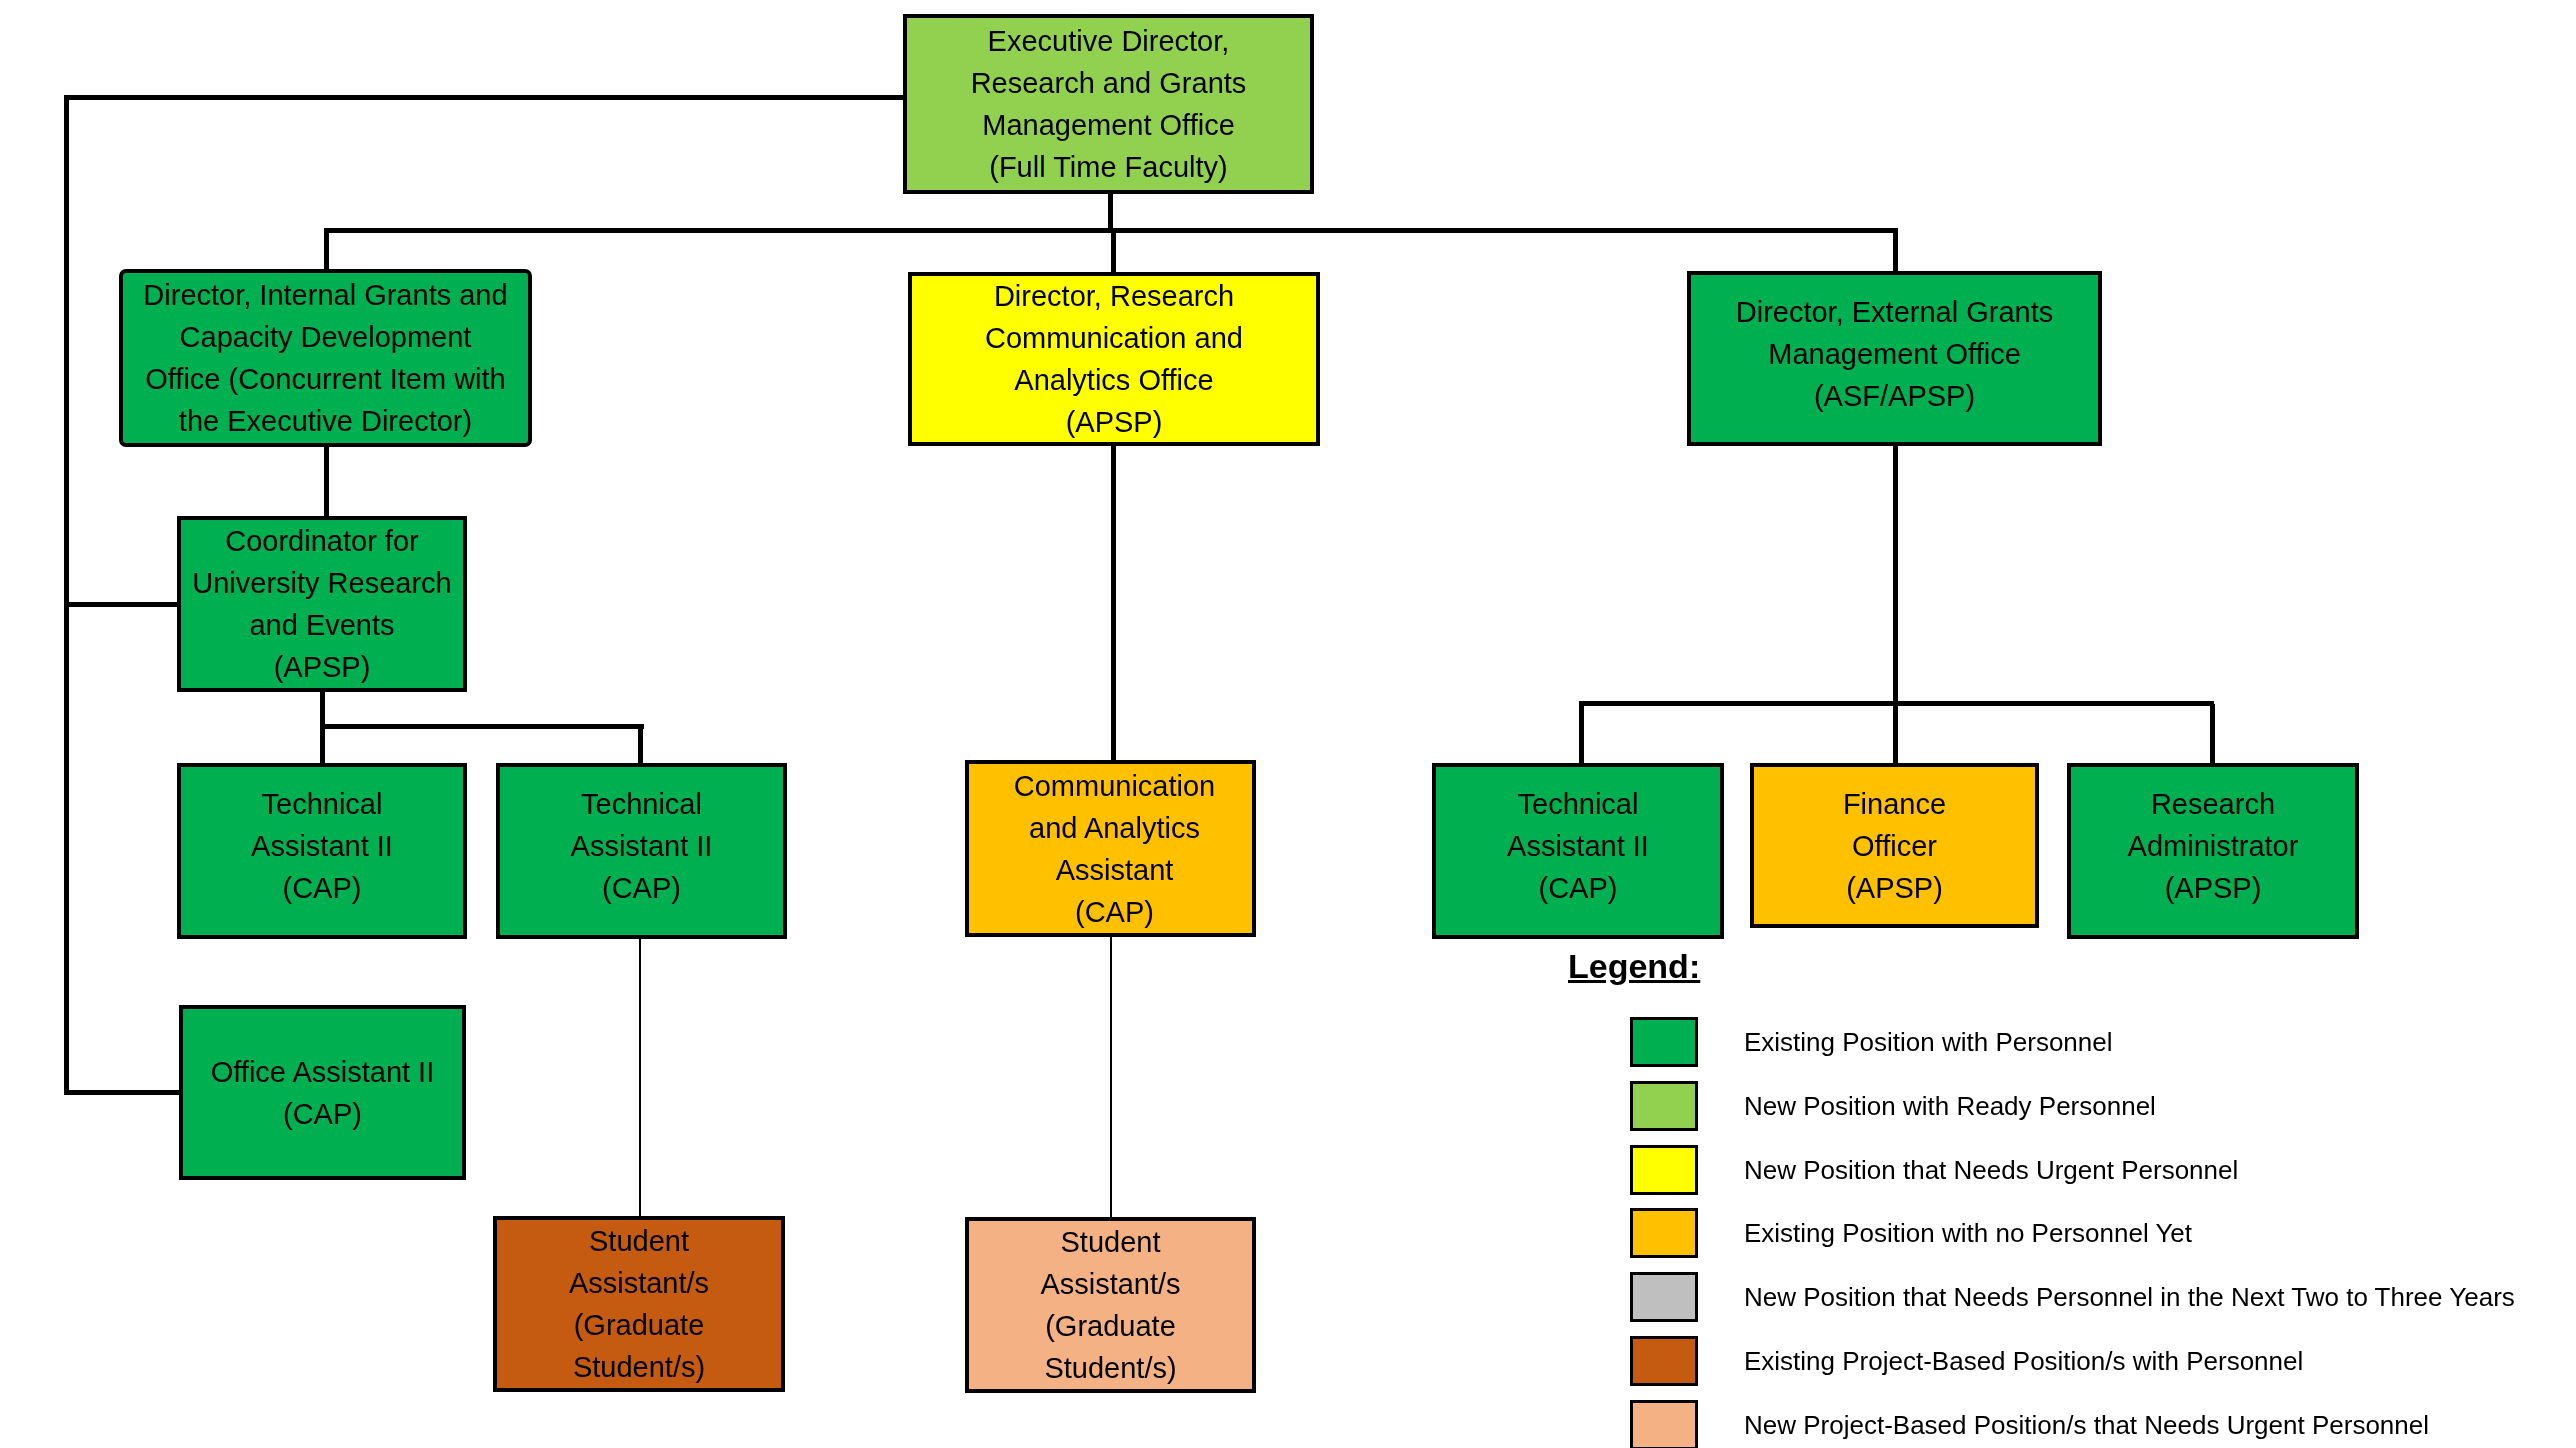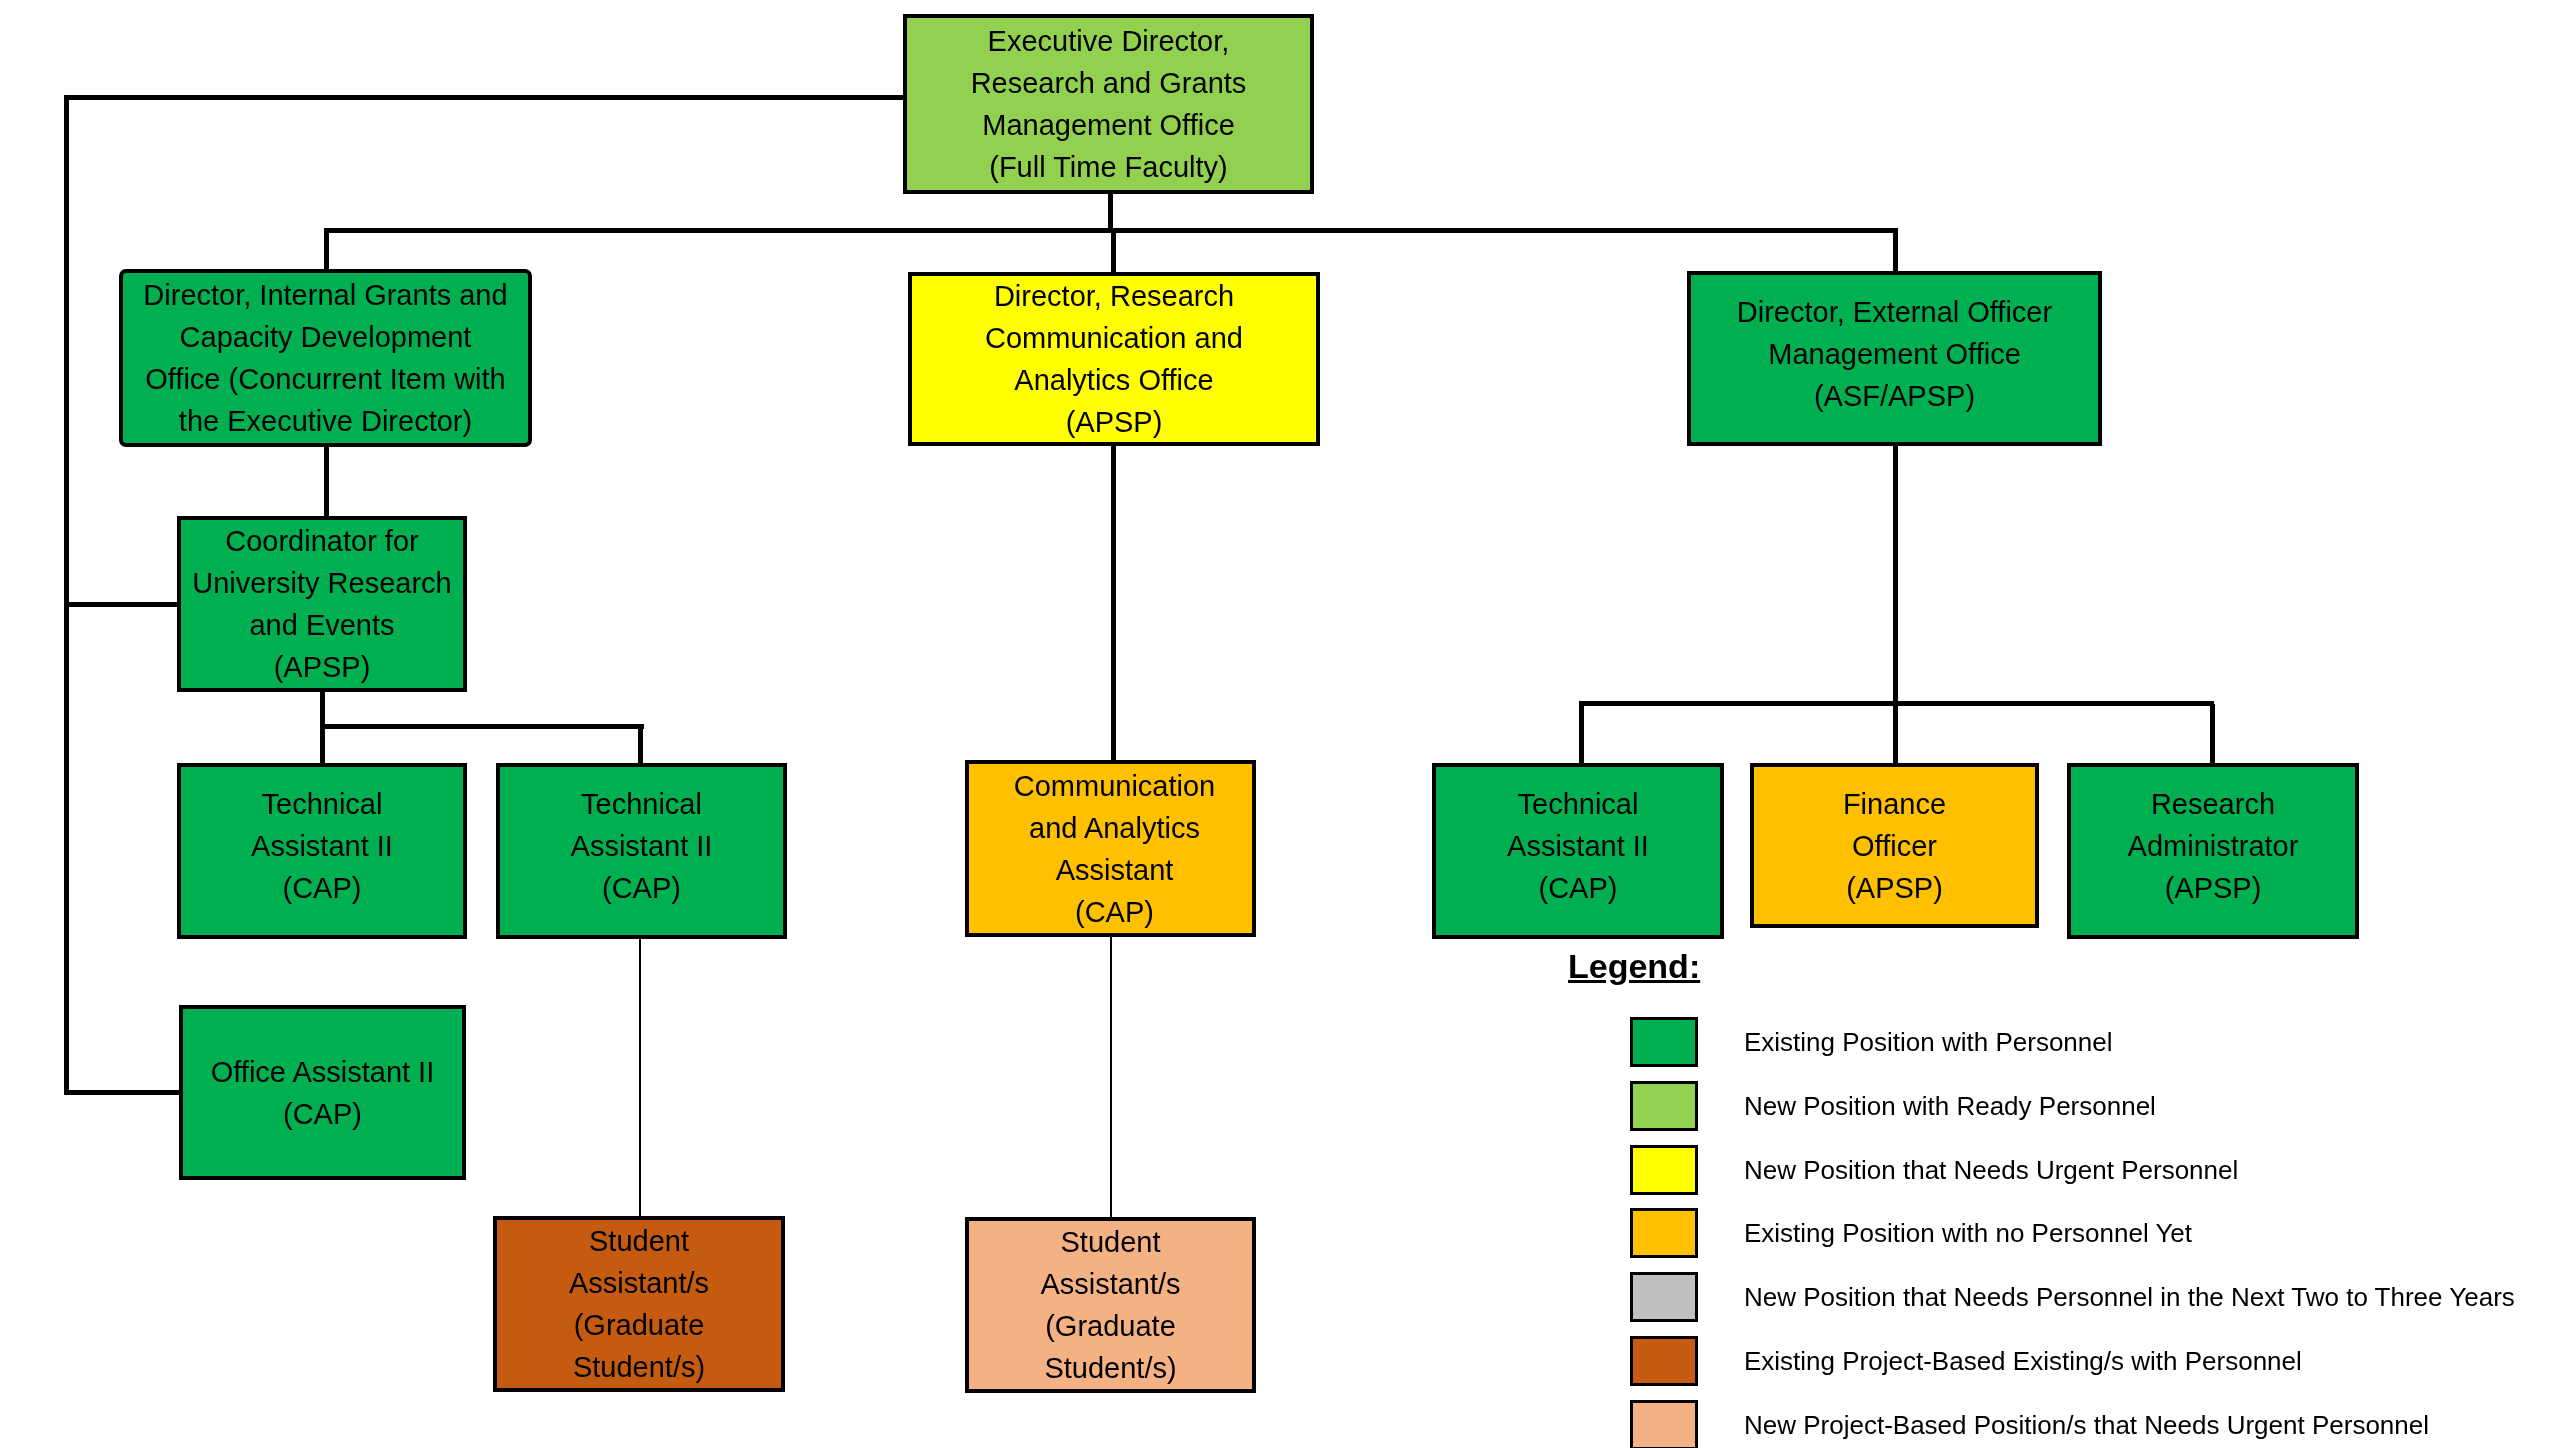--- a/index.html
+++ b/index.html
@@ -107,21 +107,21 @@
   <div class="node" style="left: 119px; top: 269px; width: 413px; height: 178px; background-color: rgb(0, 176, 80); border-radius: 7px;">Director, Internal Grants and
 Capacity Development
 Office (Concurrent Item with
 the Executive Director)</div>
 
   <div class="node" style="left: 908px; top: 272px; width: 412px; height: 174px; background-color: rgb(255, 255, 0);">Director, Research
 Communication and
 Analytics Office
 (APSP)</div>
 
-  <div class="node top" style="left: 1687px; top: 271px; width: 415px; height: 175px; background-color: rgb(0, 176, 80);">Director, External Officer
+  <div class="node top" style="left: 1687px; top: 271px; width: 415px; height: 175px; background-color: rgb(0, 176, 80);">Director, External Grants
 Management Office
 (ASF/APSP)</div>
 
   <div class="node" style="left: 177px; top: 516px; width: 290px; height: 176px; background-color: rgb(0, 176, 80);">Coordinator for
 University Research
 and Events
 (APSP)</div>
 
   <div class="node top" style="left: 177px; top: 763px; width: 290px; height: 176px; background-color: rgb(0, 176, 80);">Technical
 Assistant II
@@ -178,21 +178,21 @@
   <div class="legend-row" style="top:1208px;">
     <span class="legend-swatch" style="background-color: rgb(255, 192, 0);"></span>
     <span class="legend-label">Existing Position with no Personnel Yet</span>
   </div>
   <div class="legend-row" style="top:1272px;">
     <span class="legend-swatch" style="background-color: rgb(191, 191, 191);"></span>
     <span class="legend-label">New Position that Needs Personnel in the Next Two to Three Years</span>
   </div>
   <div class="legend-row" style="top:1336px;">
     <span class="legend-swatch" style="background-color: rgb(197, 90, 17);"></span>
-    <span class="legend-label">Existing Project-Based Existing/s with Personnel</span>
+    <span class="legend-label">Existing Project-Based Position/s with Personnel</span>
   </div>
   <div class="legend-row" style="top:1400px;">
     <span class="legend-swatch" style="background-color: rgb(244, 177, 131);"></span>
     <span class="legend-label">New Project-Based Position/s that Needs Urgent Personnel</span>
   </div>
 
 </div>
 
 
 </body></html>

